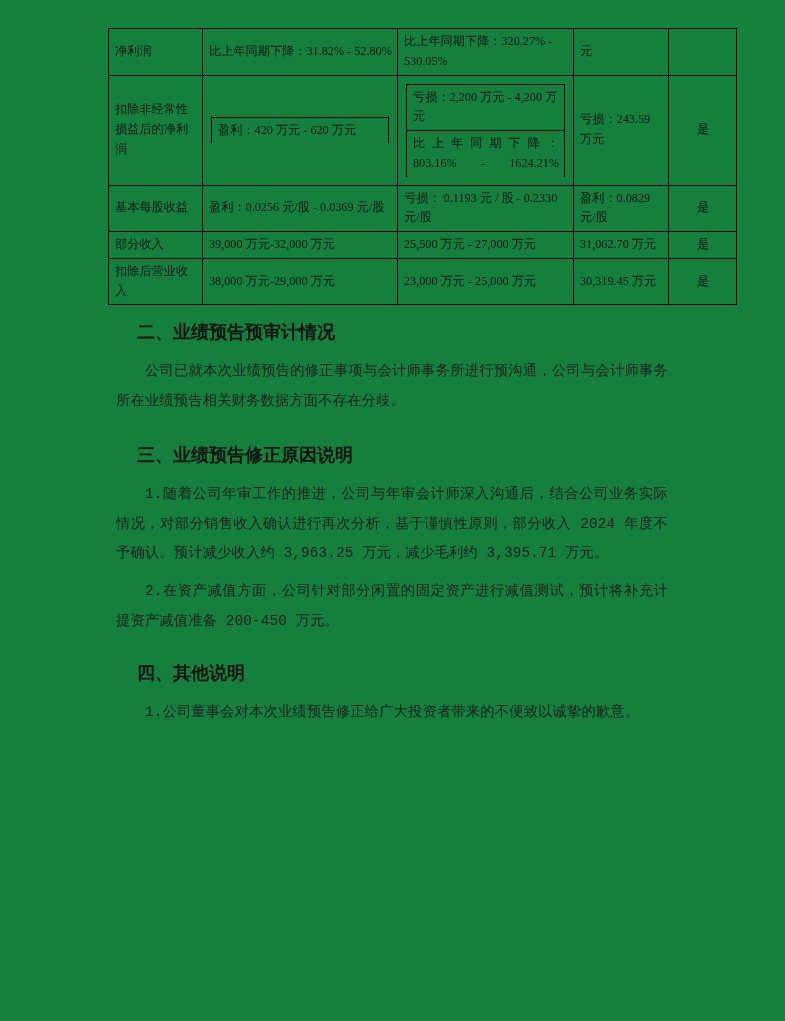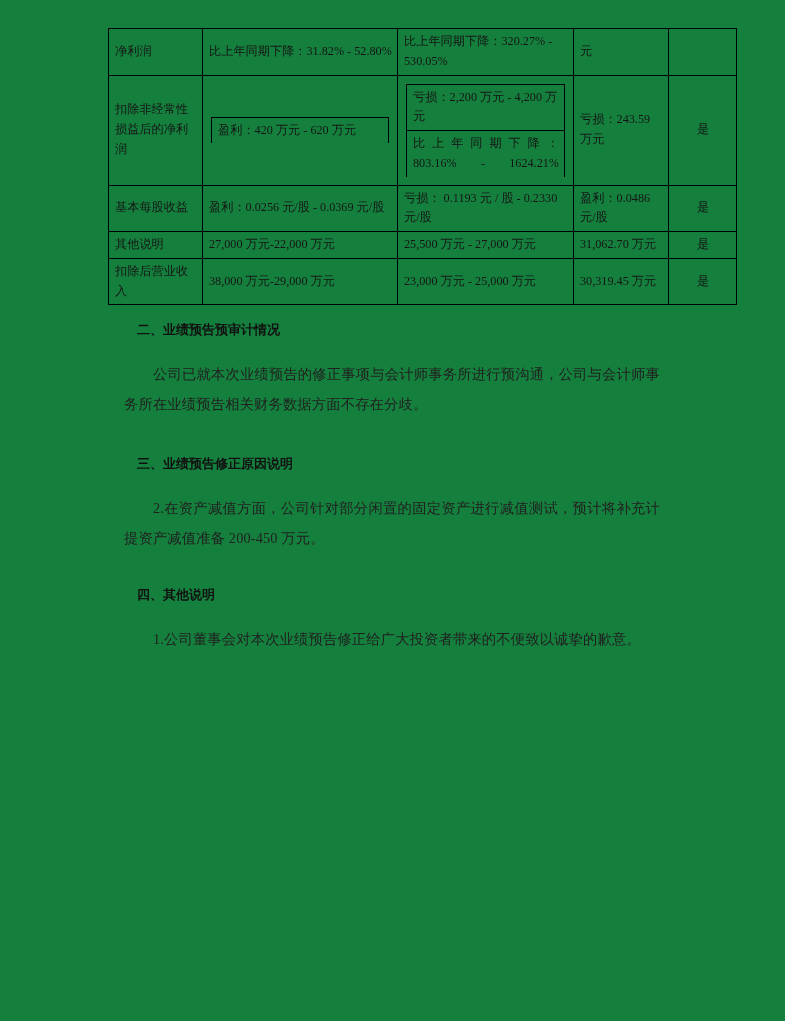--- a/index.html
+++ b/index.html
@@ -62,32 +62,32 @@
     border-bottom: 1px solid #000000;
     padding: 3px 5px 3px 6px;
   }
   .nested tr:last-child td { border-bottom: 0; }
   .justify-cell { text-align: justify; text-align-last: justify; }
 
   
   .section-heading {
     font-family: "Liberation Serif", "DejaVu Serif", serif;
     font-weight: bold;
-    font-size: 13px;
+    font-size: 18px;
     color: #111111;
     margin: 0;
     padding: 0;
     text-indent: 29px;
     line-height: 1.0;
   }
   p.body-para {
-    font-family: Liberation Serif, serif;
+    font-family: Liberation Mono, monospace;
     font-size: 14.3px;
     color: #202020;
-    margin: 16px;
+    margin: 8px;
     padding: 0;
     line-height: 2.08;
     text-indent: 29px;
     text-align: justify;
     letter-spacing: 0.15px;
   }
   .gap-h  { height: 21px; }
   .gap-h2 { height: 19px; }
   .gap-p  { height: 8px; }
   .gap-tbl { height: 18px; }
@@ -133,27 +133,27 @@
             </table>
           </td>
           <td class="c4">亏损：243.59 万元</td>
           <td class="c5">是</td>
         </tr>
 
         <tr>
           <td class="c1">基本每股收益</td>
           <td class="c2">盈利：0.0256 元/股 - 0.0369 元/股</td>
           <td class="c3">亏损： 0.1193 元 / 股 - 0.2330 元/股</td>
-          <td class="c4">盈利：0.0486 元/股</td>
+          <td class="c4">盈利：0.0829 元/股</td>
           <td class="c5">是</td>
         </tr>
 
         <tr>
-          <td class="c1">其他说明</td>
-          <td class="c2">27,000 万元-22,000 万元</td>
+          <td class="c1">部分收入</td>
+          <td class="c2">39,000 万元-32,000 万元</td>
           <td class="c3">25,500 万元 - 27,000 万元</td>
           <td class="c4">31,062.70 万元</td>
           <td class="c5">是</td>
         </tr>
 
         <tr>
           <td class="c1">扣除后营业收入</td>
           <td class="c2">38,000 万元-29,000 万元</td>
           <td class="c3">23,000 万元 - 25,000 万元</td>
           <td class="c4">30,319.45 万元</td>
@@ -165,20 +165,21 @@
     <div class="gap-tbl"></div>
 
     <div class="section-heading">二、业绩预告预审计情况</div>
     <div class="gap-p"></div>
     <p class="body-para">公司已就本次业绩预告的修正事项与会计师事务所进行预沟通，公司与会计师事务所在业绩预告相关财务数据方面不存在分歧。</p>
 
     <div class="gap-h"></div>
 
     <div class="section-heading">三、业绩预告修正原因说明</div>
     <div class="gap-p"></div>
+    <p class="body-para">1.随着公司年审工作的推进，公司与年审会计师深入沟通后，结合公司业务实际情况，对部分销售收入确认进行再次分析，基于谨慎性原则，部分收入 2024 年度不予确认。预计减少收入约 3,963.25 万元，减少毛利约 3,395.71 万元。</p>
     <p class="body-para">2.在资产减值方面，公司针对部分闲置的固定资产进行减值测试，预计将补充计提资产减值准备 200-450 万元。</p>
 
     <div class="gap-h2"></div>
 
     <div class="section-heading">四、其他说明</div>
     <div class="gap-p"></div>
     <p class="body-para">1.公司董事会对本次业绩预告修正给广大投资者带来的不便致以诚挚的歉意。</p>
 
   </div>
 </div>

